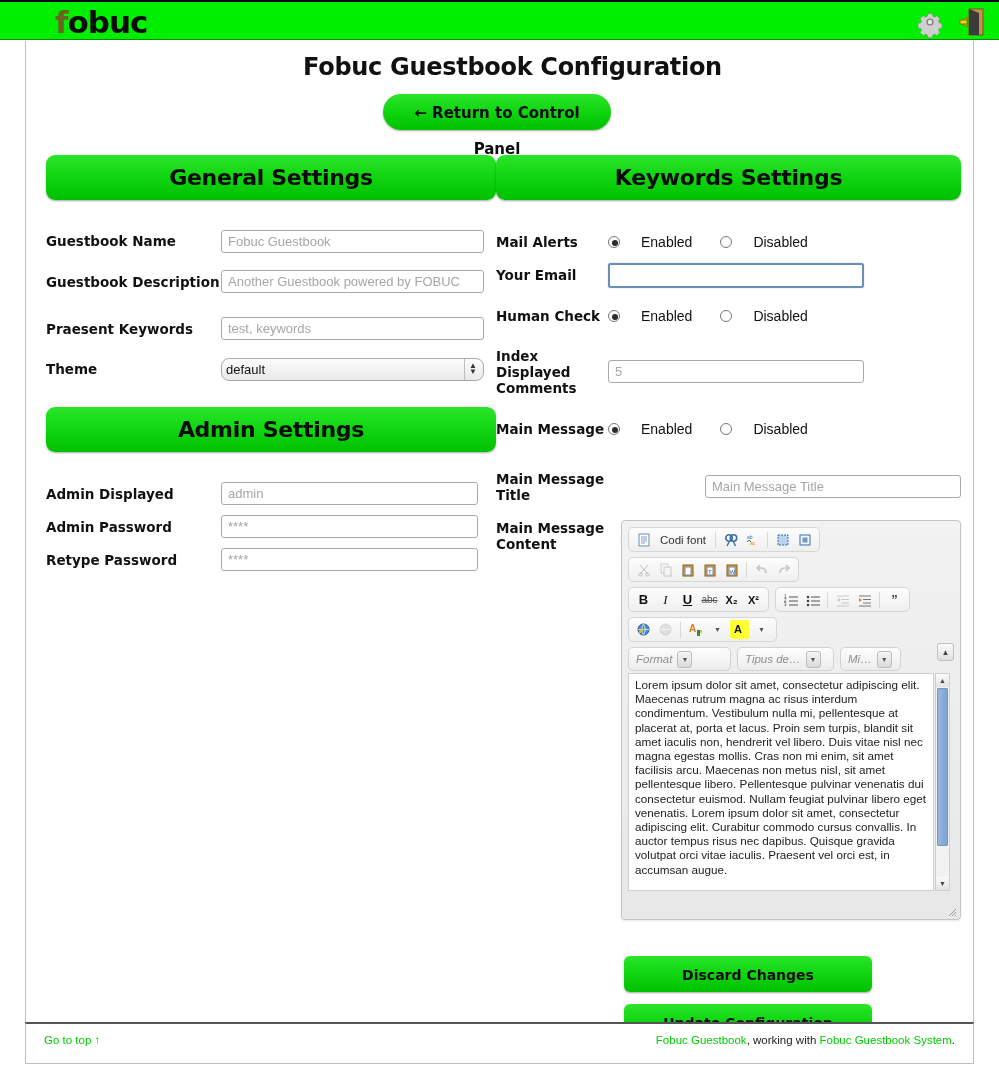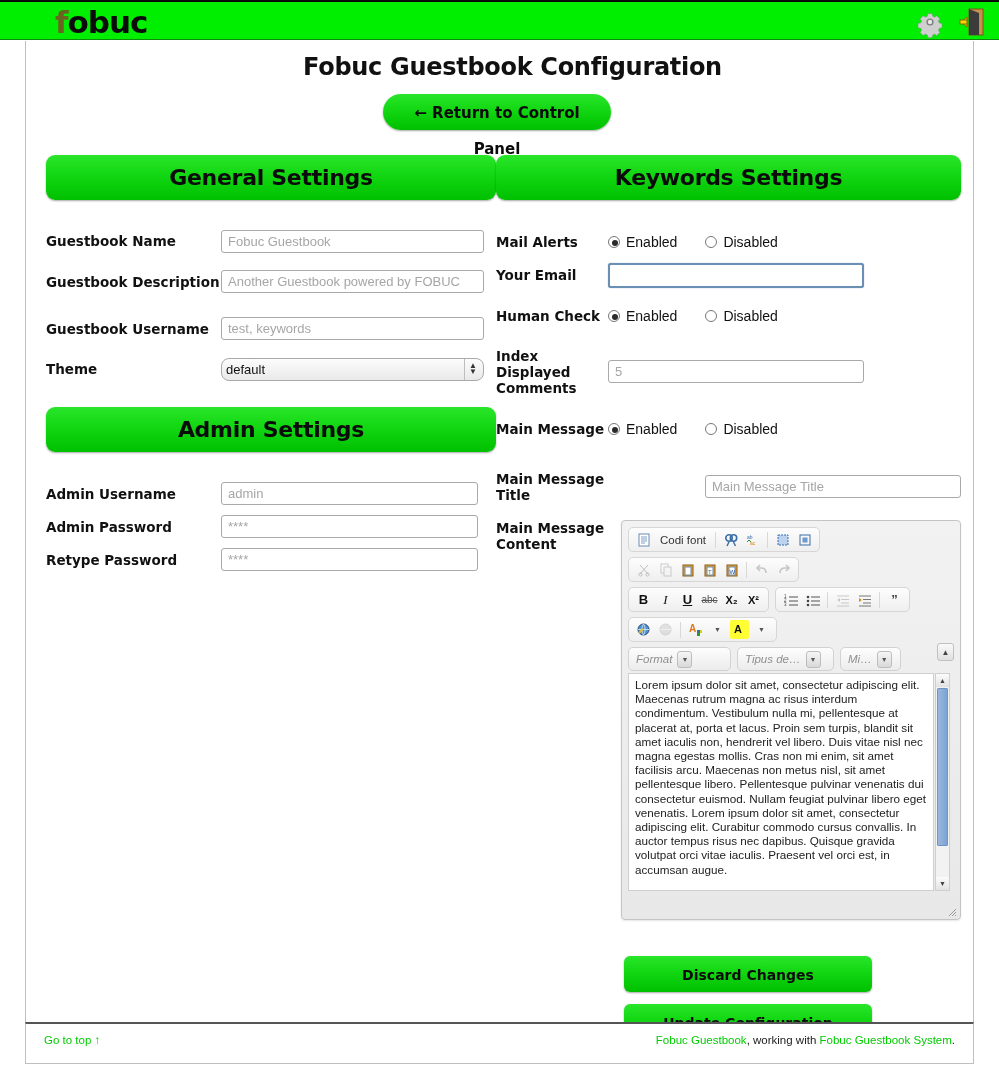--- a/index.html
+++ b/index.html
@@ -100,21 +100,21 @@
     font-size:8px; color:#333; line-height:6px;
   }
 
   
   .rrow{ display:flex; align-items:center; margin-bottom:2px; }
   .rlabel{ width:112px; flex:0 0 112px;
     font-family:"DejaVu Sans", sans-serif; font-weight:bold; font-size:13.5px; line-height:16px; color:#111;}
   .rctl{ flex:1; }
 
   .radios{ display:flex; align-items:center; gap:28px; }
-  .radio{ display:flex; align-items:center; gap:6px; font-size:14px; color:#111;
+  .radio{ display:flex; align-items:center; gap:21px; font-size:14px; color:#111;
           font-family:"Liberation Sans", sans-serif; cursor:pointer;}
   .dot{ width:12px; height:12px; border-radius:50%; border:1px solid #777;
         background:#fff; display:inline-block; position:relative; }
   .dot.on::after{ content:""; position:absolute; left:3px; top:3px; width:6px;height:6px;
         border-radius:50%; background:#2b2b2b; }
 
   
   #editor{
     position:relative; margin-left:0; width:340px; height:400px;
     border:1px solid #c4c4c4; border-radius:4px;
@@ -225,21 +225,21 @@
       <div class="flabel">Guestbook Name</div>
       <div class="fctl"><input class="txt" type="text" style="width: 263px;" placeholder="Fobuc Guestbook"></div>
     </div>
 
     <div class="frow" style="height:43px">
       <div class="flabel">Guestbook Description</div>
       <div class="fctl"><input class="txt" type="text" style="width: 263px;" placeholder="Another Guestbook powered by FOBUC"></div>
     </div>
 
     <div class="frow" style="height:43px">
-      <div class="flabel">Guestbook Username</div>
+      <div class="flabel">Praesent Keywords</div>
       <div class="fctl"><input class="txt" type="text" style="width: 263px;" placeholder="test, keywords"></div>
     </div>
 
     <div class="frow" style="height:30px">
       <div class="flabel">Theme</div>
       <div class="fctl">
         <span class="selwrap">
           <select class="theme">
             <option>default</option>
           </select>
@@ -248,21 +248,21 @@
       </div>
     </div>
 
     <div style="height:19px"></div>
 
     <div class="gbtn sect-head">Admin Settings</div>
 
     <div style="height:13px"></div>
 
     <div class="frow" style="height:29px">
-      <div class="flabel">Admin Username</div>
+      <div class="flabel">Admin Displayed</div>
       <div class="fctl"><input class="txt" type="text" style="width: 257px;" placeholder="admin"></div>
     </div>
 
     <div class="frow" style="height:29px">
       <div class="flabel">Admin Password</div>
       <div class="fctl"><input class="txt" type="text" style="width: 257px;" placeholder="****"></div>
     </div>
 
     <div class="frow" style="height:29px">
       <div class="flabel">Retype Password</div>

